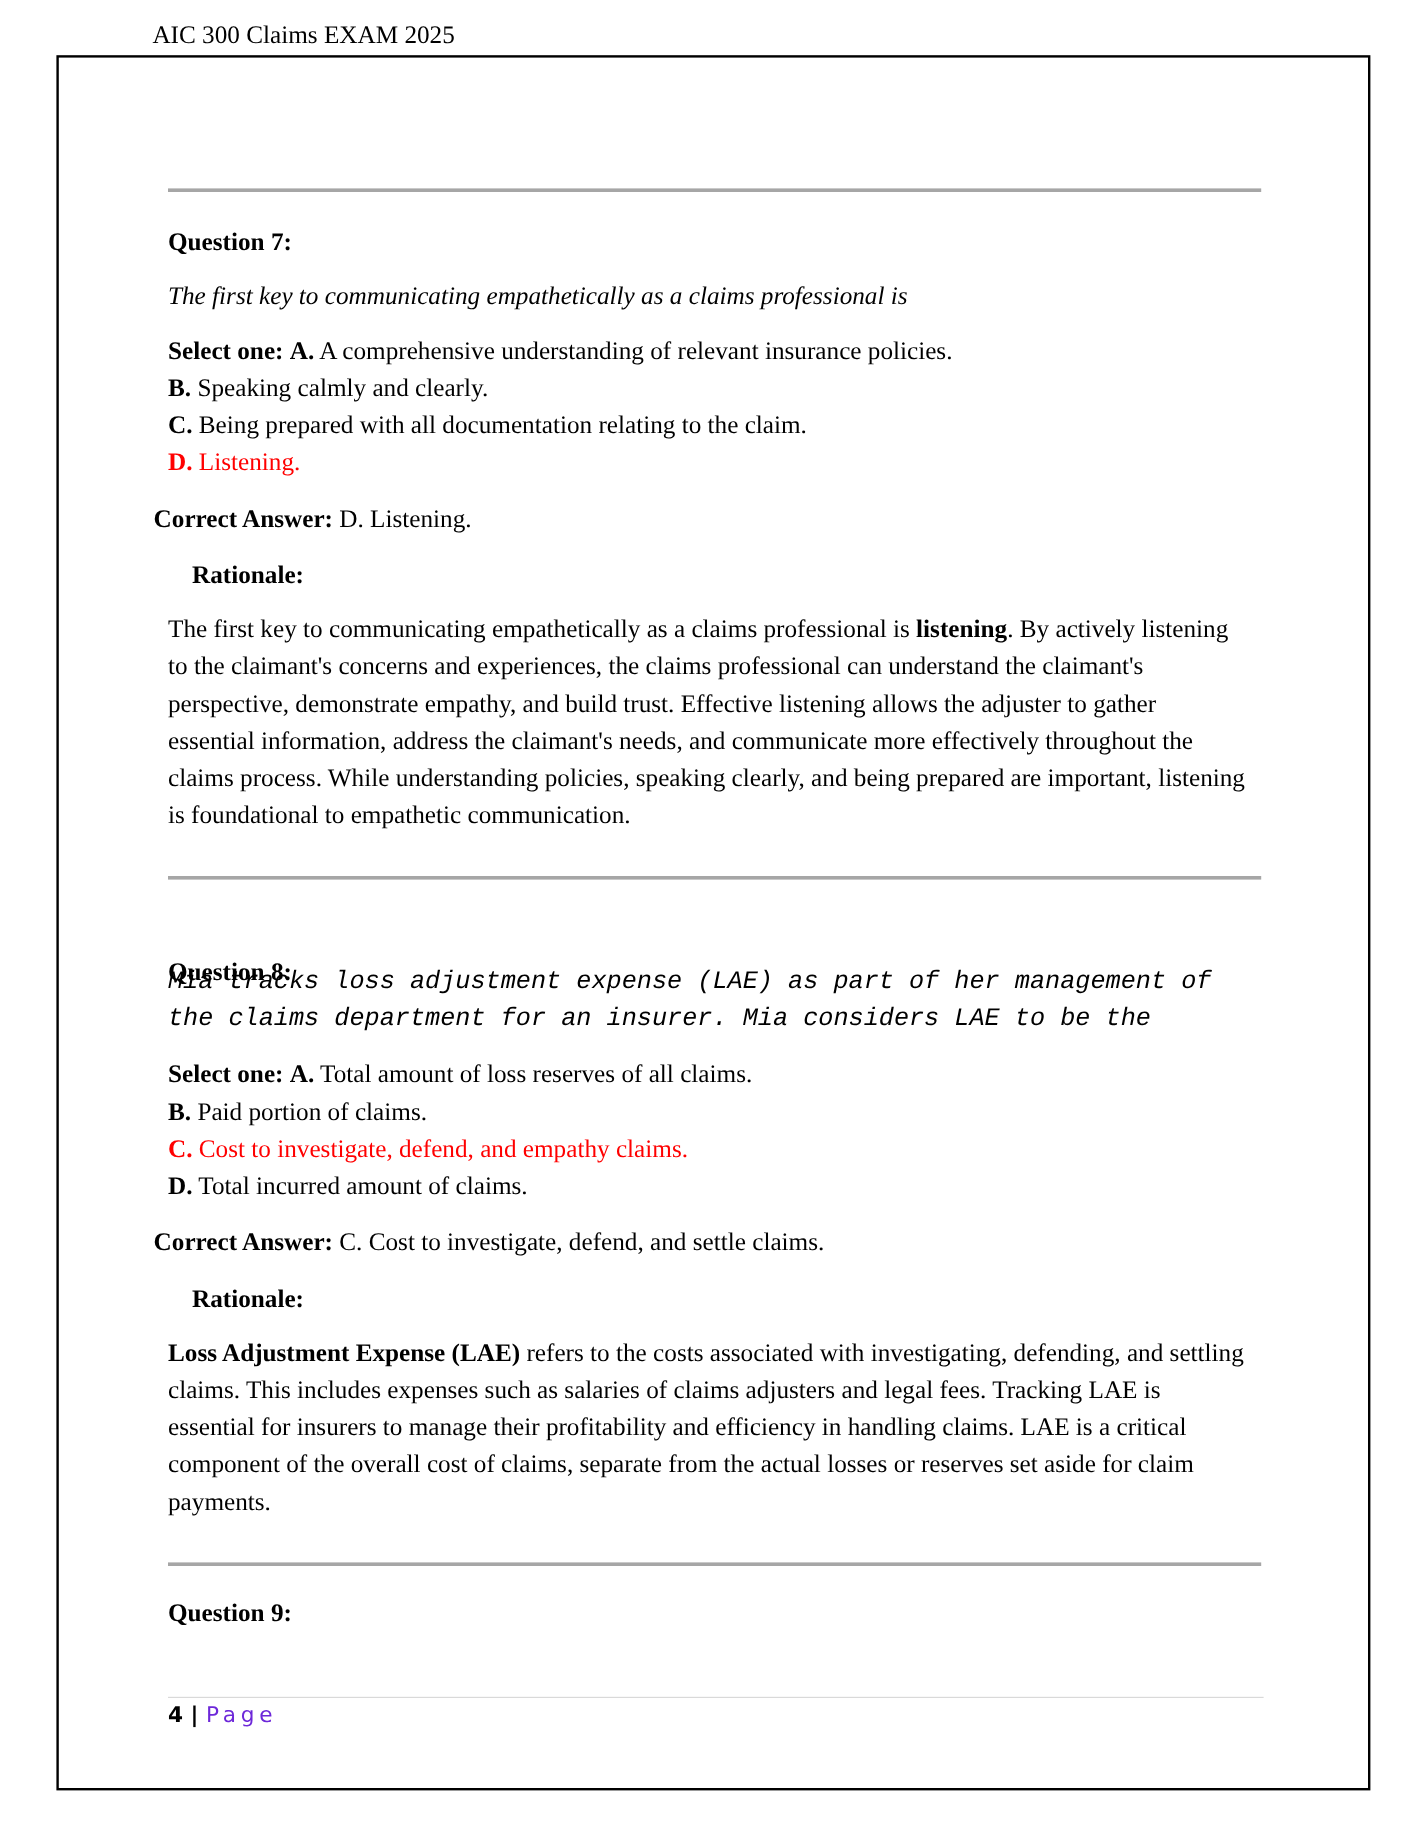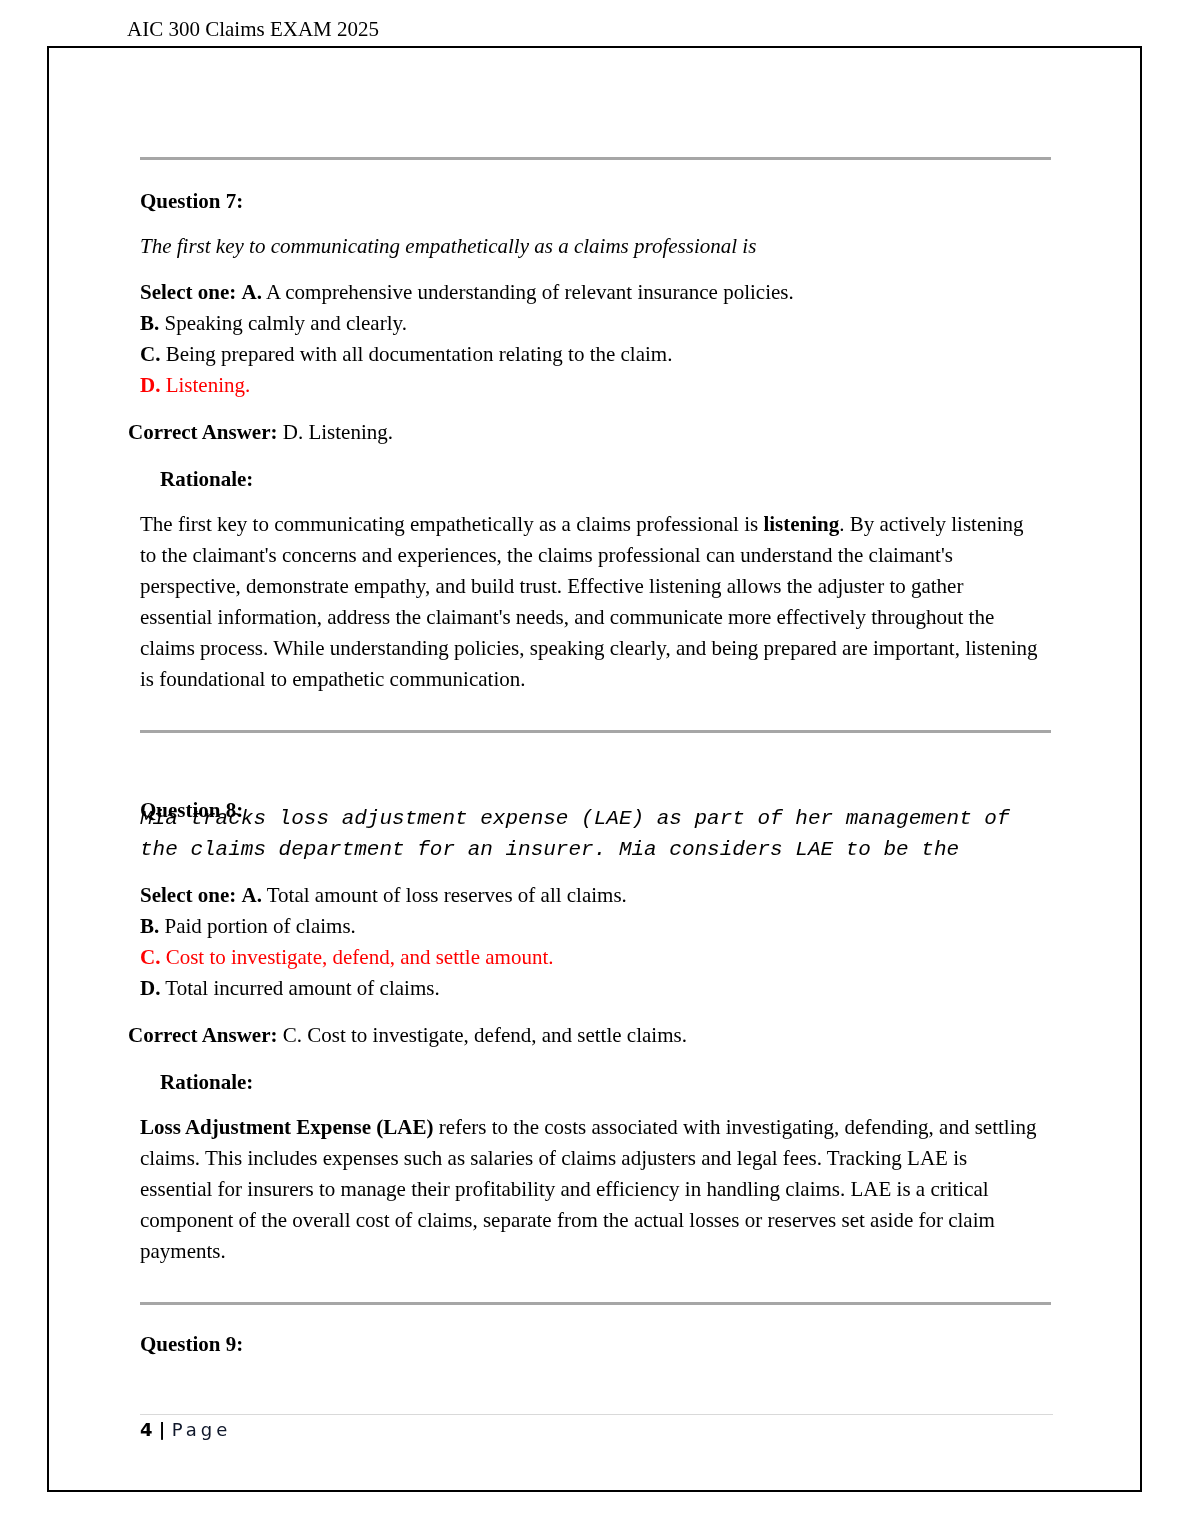--- a/index.html
+++ b/index.html
@@ -12,21 +12,21 @@
   .options { position: absolute; left: 140px; font-size: 21px; line-height: 31px; }
   .opt { display: block; white-space: nowrap; }
   .opt b { font-weight: bold; }
   .opt.correct { color: #ff0000; }
   .answer { position: absolute; left: 128px; font-size: 21px; line-height: 28px; }
   .rationale-label { position: absolute; left: 124px; font-size: 21px; font-weight: bold; line-height: 28px; margin-left: 36px; }
   .rationale { position: absolute; left: 140px; width: 900px; font-size: 21px; line-height: 31px; }
   .footer-line { position: absolute; left: 140px; top: 1414px; width: 913px; height: 1px; background: #d9d9d9; }
   .footer { position: absolute; left: 140px; top: 1418px; font-family: "DejaVu Sans", sans-serif; font-size: 18px; line-height: 24px; }
   .footer .num { font-weight: bold; color: #000; }
-  .footer .page { color: #0f172a; letter-spacing: 4px; }
+  .footer .page { color: #6d28d9; letter-spacing: 4px; }
 </style>
 </head>
 <body>
 
 <div class="header-title">AIC 300 Claims EXAM 2025</div>
 
 <div class="page-frame"></div>
 
 <div class="sep" style="top:157px;"></div>
 <div class="q-title" style="top:187px;">Question 7:</div>
@@ -40,21 +40,21 @@
 <div class="answer" style="top:418px;"><b>Correct Answer:</b><span> D. Listening.</span></div>
 <div class="rationale-label" style="top:465px;">Rationale:</div>
 <div class="rationale" style="top:509px;"><span>The first key to communicating empathetically as a claims professional is </span><b>listening</b><span>. By actively listening to the claimant's concerns and experiences, the claims professional can understand the claimant's perspective, demonstrate empathy, and build trust. Effective listening allows the adjuster to gather essential information, address the claimant's needs, and communicate more effectively throughout the claims process. While understanding policies, speaking clearly, and being prepared are important, listening is foundational to empathetic communication.</span></div>
 
 <div class="sep" style="top:730px;"></div>
 <div class="q-title" style="top:796px;font-family:Liberation Serif, serif;">Question 8:</div>
 <div class="q-text" style="top:803px;font-family:Liberation Mono, monospace;">Mia tracks loss adjustment expense (LAE) as part of her management of the claims department for an insurer. Mia considers LAE to be the</div>
 <div class="options" style="top:880px;">
   <span class="opt"><b>Select one:</b> <b>A.</b><span> Total amount of loss reserves of all claims.</span></span>
   <span class="opt"><b>B.</b><span> Paid portion of claims.</span></span>
-  <span class="opt correct"><b>C.</b><span> Cost to investigate, defend, and settle amount.</span></span>
+  <span class="opt correct"><b>C.</b><span> Cost to investigate, defend, and empathy claims.</span></span>
   <span class="opt"><b>D.</b><span> Total incurred amount of claims.</span></span>
 </div>
 <div class="answer" style="top:1021px;"><b>Correct Answer:</b><span> C. Cost to investigate, defend, and settle claims.</span></div>
 <div class="rationale-label" style="top:1068px;">Rationale:</div>
 <div class="rationale" style="top:1112px;"><span></span><b>Loss Adjustment Expense (LAE)</b><span> refers to the costs associated with investigating, defending, and settling claims. This includes expenses such as salaries of claims adjusters and legal fees. Tracking LAE is essential for insurers to manage their profitability and efficiency in handling claims. LAE is a critical component of the overall cost of claims, separate from the actual losses or reserves set aside for claim payments.</span></div>
 
 <div class="sep" style="top:1302px;"></div>
 <div class="q-title" style="top:1330px;">Question 9:</div>
 
 <div class="footer-line"></div>

